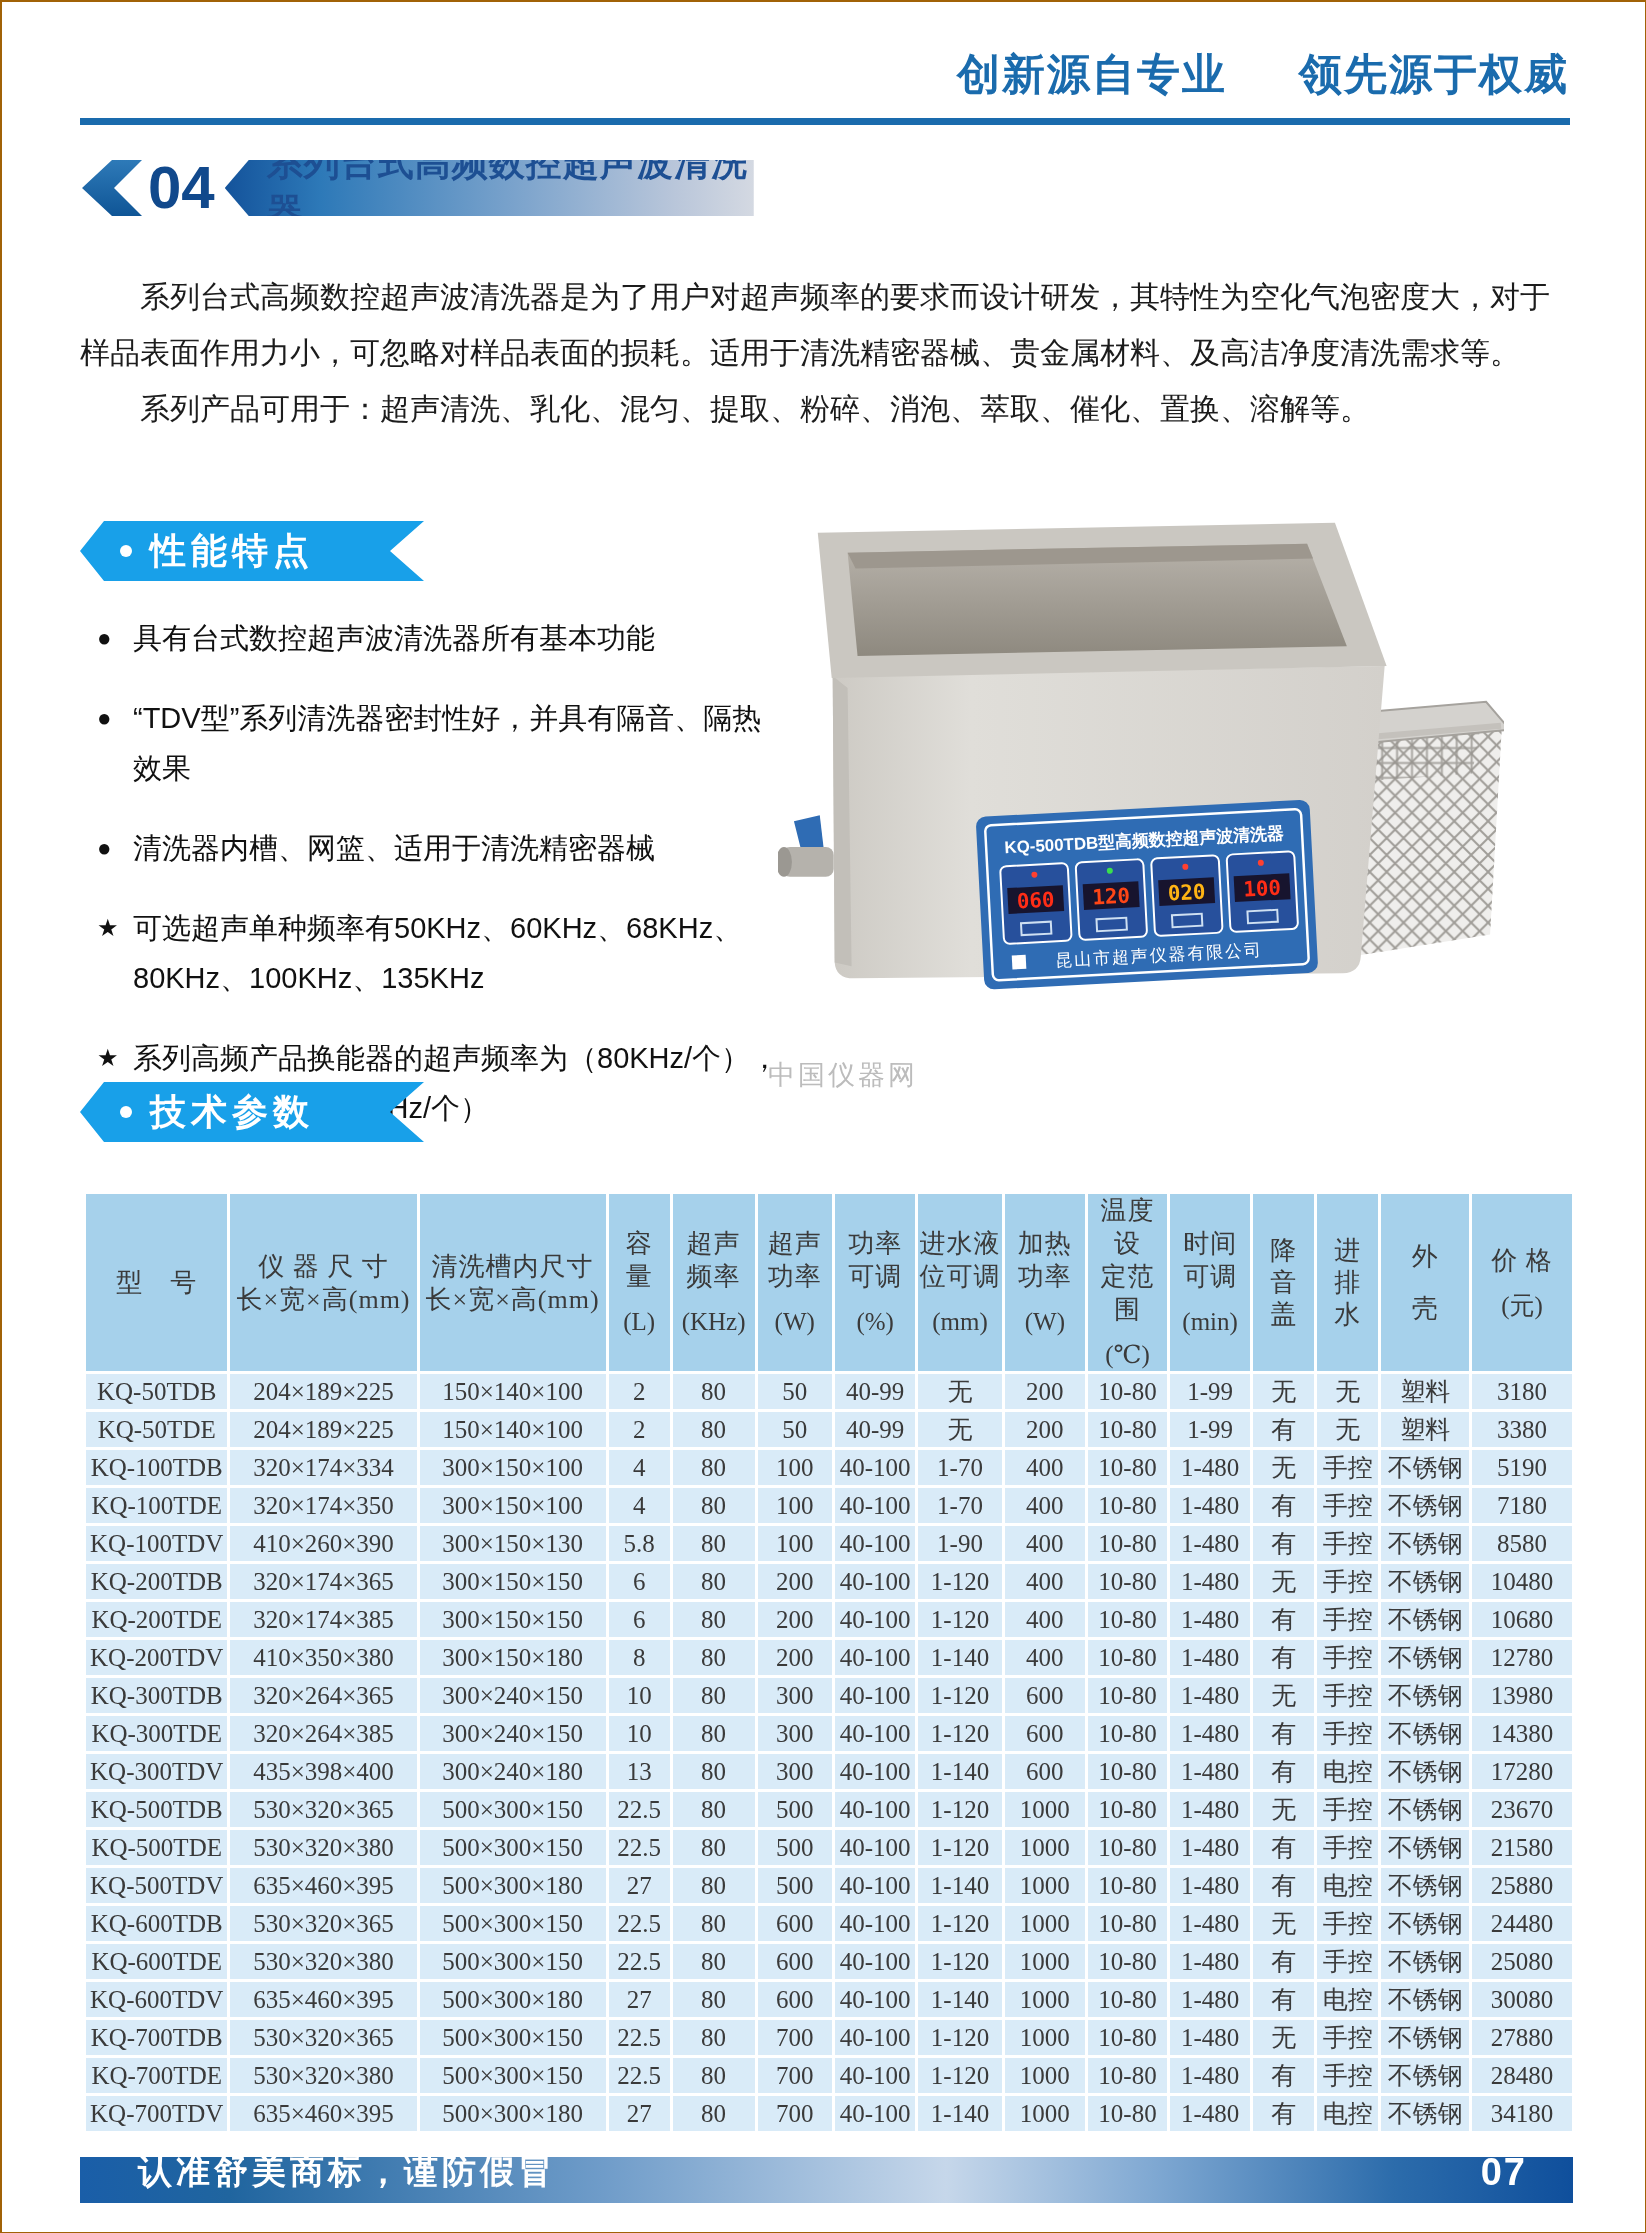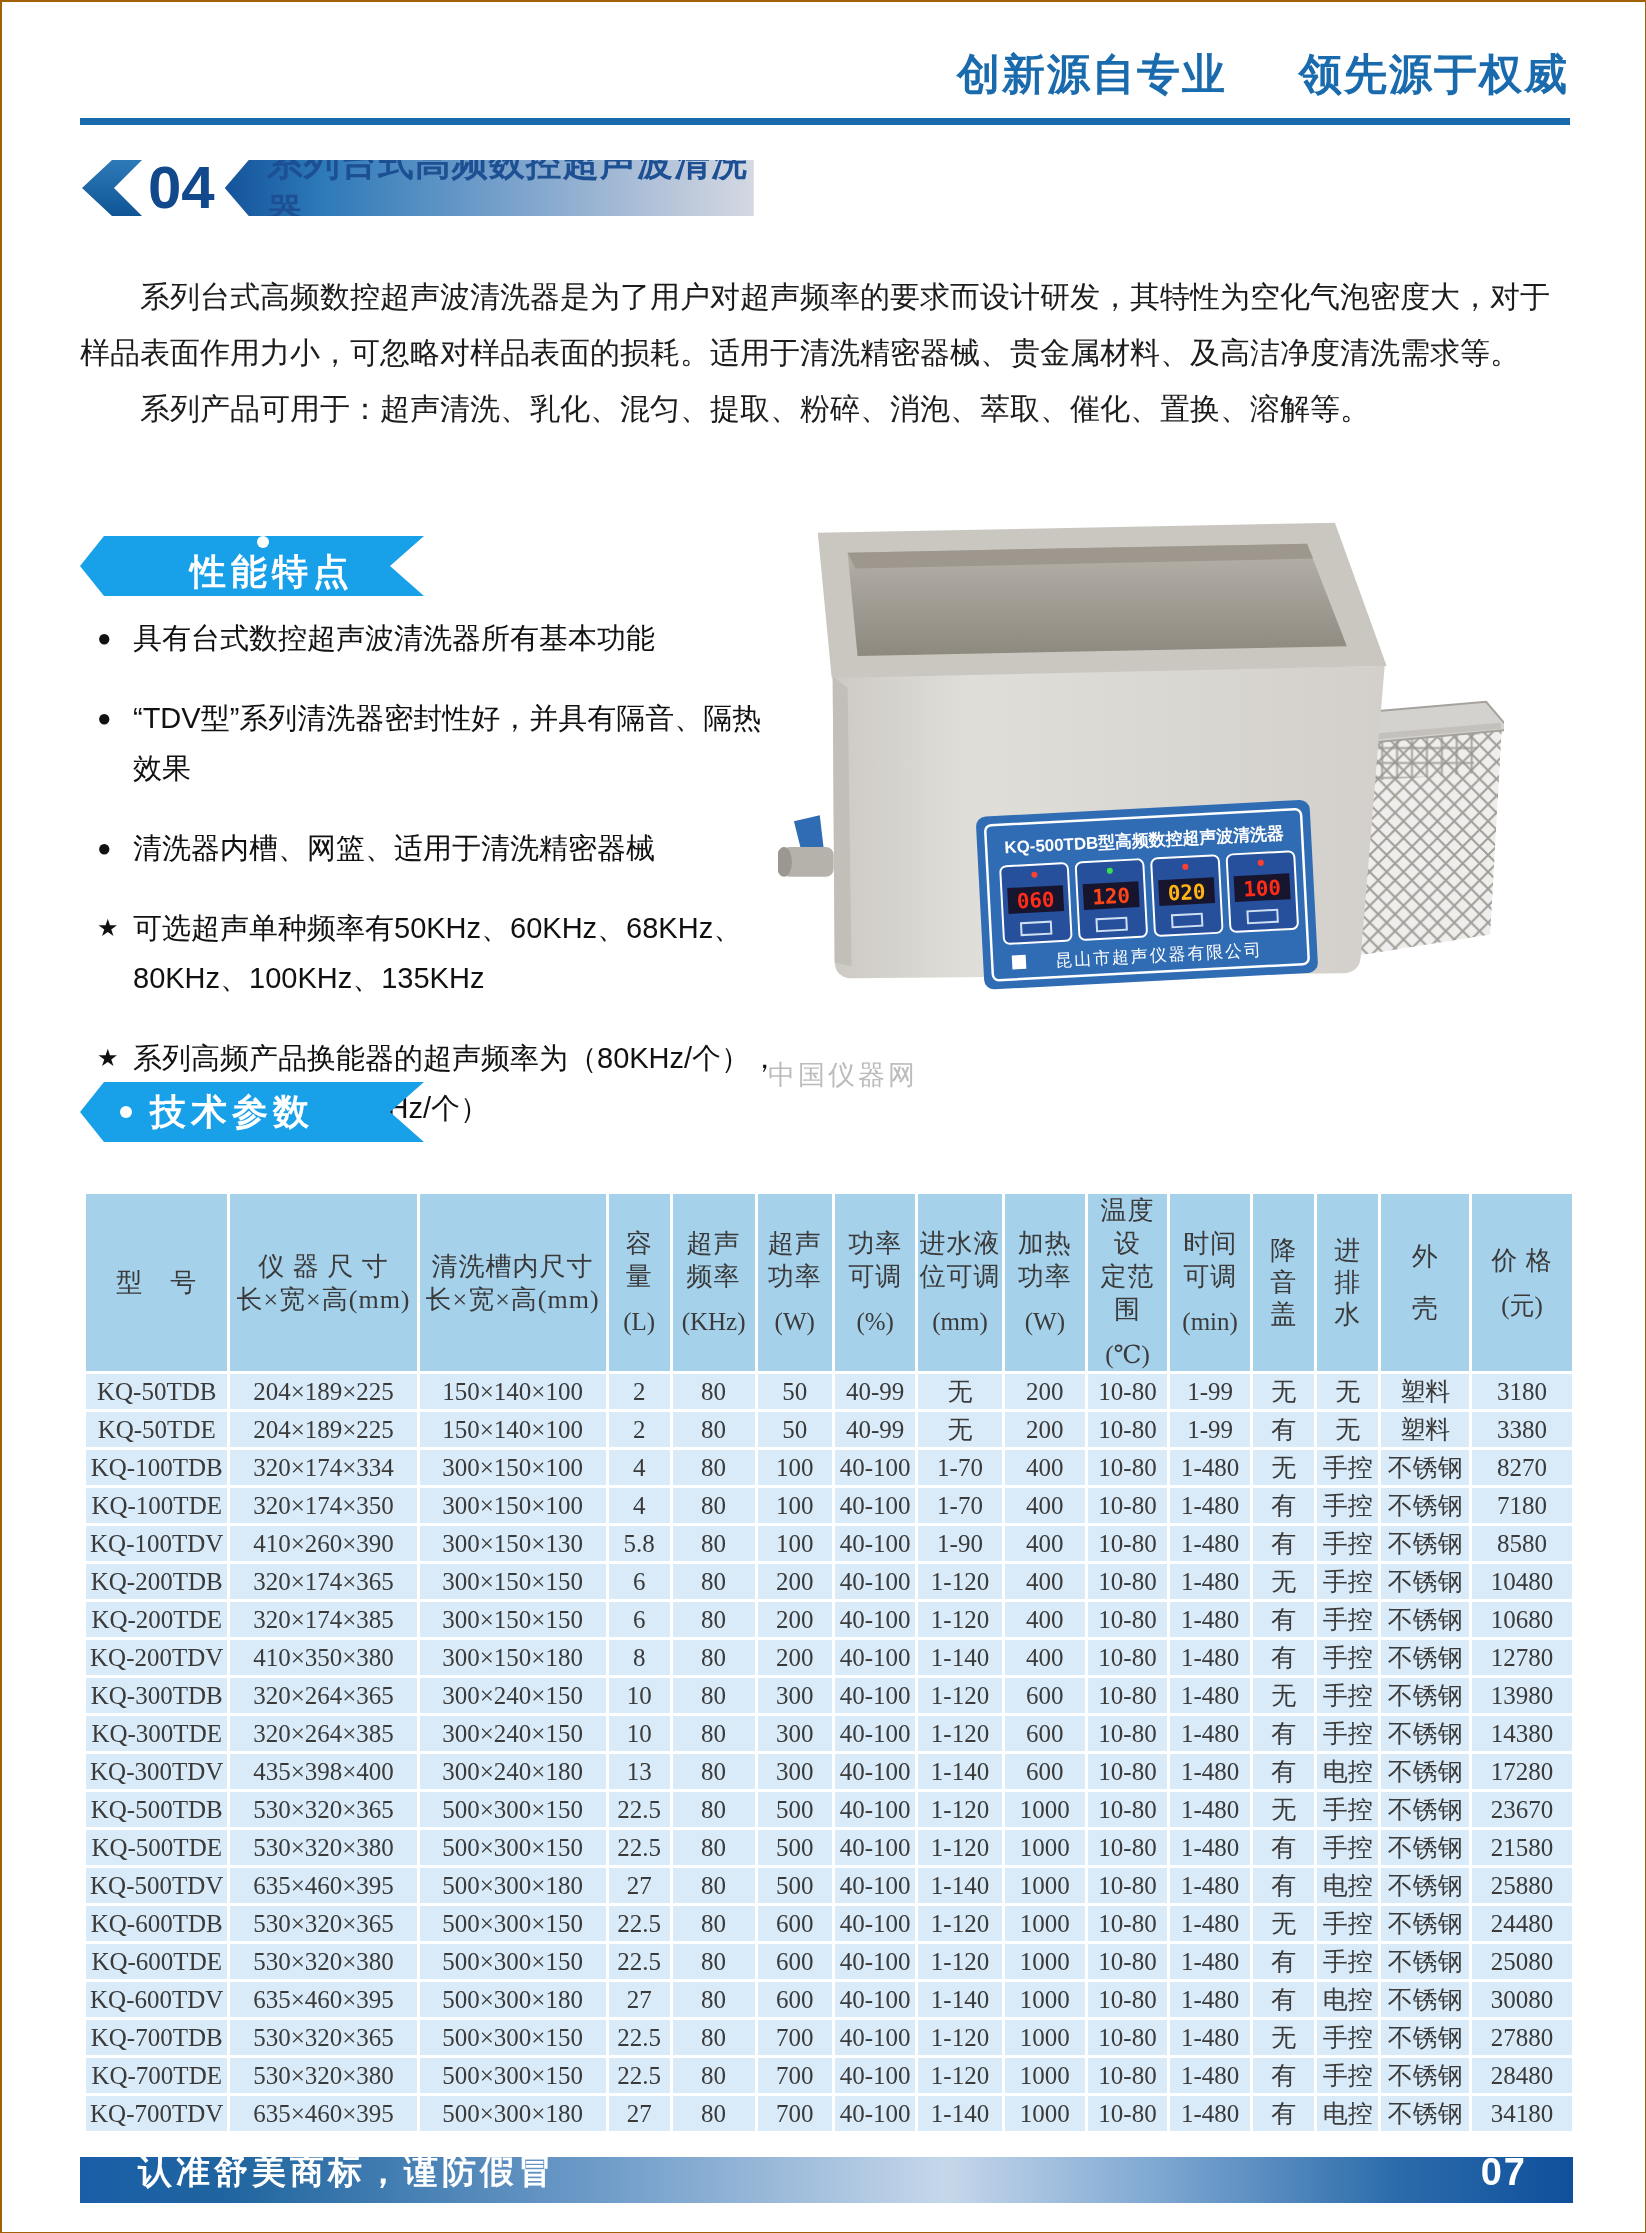--- a/index.html
+++ b/index.html
@@ -32,21 +32,21 @@
   .intro p{margin:0;text-indent:2em;}
 
   
   .flag{
     position:absolute;left:78px;height:60px;width:344px;display:flex;align-items:center;
     background:#18a0e9;color:#fff;font-weight:bold;font-size:36px;letter-spacing:5px;
     clip-path:polygon(24px 0%,100% 0%,calc(100% - 34px) 50%,100% 100%,24px 100%,0% 50%);
     padding-left:40px;box-sizing:border-box;
   }
   .flag .dot{width:12px;height:12px;border-radius:50%;background:#fff;margin-right:18px;flex:0 0 auto;}
-  .flag-features{top:534px;flex-direction:column;}
+  .flag-features{top:519px;}
   .flag-specs{top:1080px;}
 
   
   .features{position:absolute;left:95px;top:611px;width:692px;}
   .feat-item{display:flex;margin-bottom:30px;font-size:29px;color:#111;line-height:50px;}
   .feat-marker{flex:0 0 36px;font-size:24px;line-height:50px;}
   .feat-text{flex:1;}
 
   
   .photo{position:absolute;left:776px;top:512px;width:726px;height:493px;}
@@ -359,21 +359,21 @@
           <td>80</td>
           <td>100</td>
           <td>40-100</td>
           <td>1-70</td>
           <td>400</td>
           <td>10-80</td>
           <td>1-480</td>
           <td>无</td>
           <td>手控</td>
           <td>不锈钢</td>
-          <td>8270</td>
+          <td>5190</td>
         </tr>
         <tr>
           <td>KQ-100TDE</td>
           <td>320×174×350</td>
           <td>300×150×100</td>
           <td>4</td>
           <td>80</td>
           <td>100</td>
           <td>40-100</td>
           <td>1-70</td>

